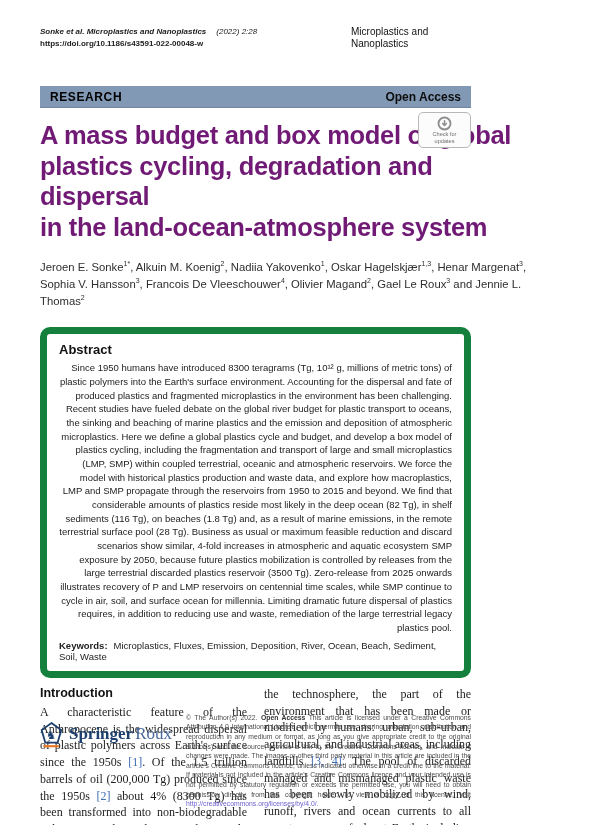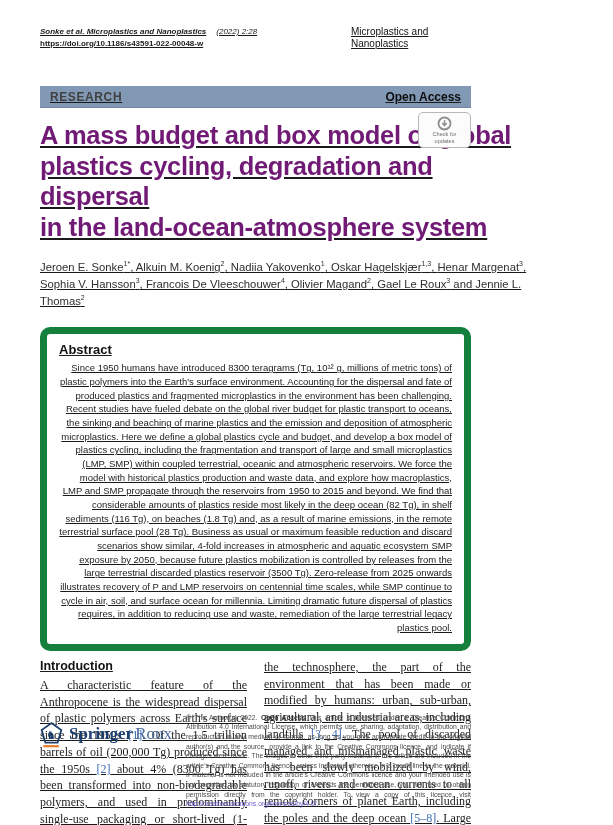--- a/index.html
+++ b/index.html
@@ -1,30 +1,30 @@
 <!DOCTYPE html>
 <html lang="en"><head>
 <meta charset="utf-8">
 <style>
   html,body{margin:0;padding:0;background:#ffffff;}
   body{width:613px;height:825px;overflow:hidden;font-family:"Liberation Sans",sans-serif;color:#1a1a1a;position:relative;}
-  .page{position:relative;width:511px;height:825px;box-sizing:border-box;padding:26px 40px 28px 40px;text-decoration:underline;}
+  .page{position:relative;width:511px;height:825px;box-sizing:border-box;padding:26px 40px 28px 40px;}
 
   
   .hdr{display:flex;justify-content:space-between;align-items:flex-start;min-height:34px;}
   .cite{font-size:8px;line-height:1.45;color:#222;}
   .cite .it{font-style:italic;font-weight:bold;}
   .cite .issue{font-style:italic;font-weight:normal;margin-left:10px;}
   .cite .doi{font-weight:bold;color:#222;text-decoration:none;}
   .jname{font-size:10px;line-height:1.22;color:#111;text-align:left;width:120px;}
 
   
   .banner{margin-top:26px;height:22px;background:#8299b5;border-bottom:1px solid #73849c;
           display:flex;justify-content:space-between;align-items:center;padding:0 10px;box-sizing:border-box;}
-  .banner .lbl{font-size:12px;font-weight:bold;letter-spacing:.6px;color:#404040;}
+  .banner .lbl{font-size:12px;font-weight:bold;letter-spacing:.6px;color:#000000;}
   .banner .oa{font-size:12px;font-weight:bold;color:#0d0d0d;}
 
   
   .badge{position:absolute;top:112px;right:40px;width:47px;border:1px solid #b8b8b8;border-radius:5px;
          background:#fcfcfc;display:flex;flex-direction:column;align-items:center;padding:3px 2px 2px 2px;cursor:pointer;}
   .badge .btxt{font-size:5.6px;color:#6d6d6d;line-height:1.25;text-align:center;}
 
   
   .title{margin-top:12px;font-size:25.5px;font-weight:bold;line-height:1.2;letter-spacing:-.3px;color:#701a75;width:480px;}
   .authors{margin-top:9px;font-size:11.3px;line-height:1.5;color:#2e2e2e;width:520px;}
@@ -98,20 +98,23 @@
   </h1>
 
   <div class="authors">
     <span><span>Jeroen E. Sonke</span><sup>1*</sup><span>, </span></span><span><span>Alkuin M. Koenig</span><sup>2</sup><span>, </span></span><span><span>Nadiia Yakovenko</span><sup>1</sup><span>, </span></span><span><span>Oskar Hagelskjær</span><sup>1,3</sup><span>, </span></span><span><span>Henar Margenat</span><sup>3</sup><span>,</span></span><br>
     <span><span>Sophia V. Hansson</span><sup>3</sup><span>, </span></span><span><span>Francois De Vleeschouwer</span><sup>4</sup><span>, </span></span><span><span>Olivier Magand</span><sup>2</sup><span>, </span></span><span><span>Gael Le Roux</span><sup>3</sup><span> and </span></span><span><span>Jennie L. Thomas</span><sup>2</sup><span></span></span>
   </div>
 
   <div class="absbox">
     <h2>Abstract</h2>
     <div class="abstext">Since 1950 humans have introduced 8300 teragrams (Tg, 10¹² g, millions of metric tons) of plastic polymers into the Earth's surface environment. Accounting for the dispersal and fate of produced plastics and fragmented microplastics in the environment has been challenging. Recent studies have fueled debate on the global river budget for plastic transport to oceans, the sinking and beaching of marine plastics and the emission and deposition of atmospheric microplastics. Here we define a global plastics cycle and budget, and develop a box model of plastics cycling, including the fragmentation and transport of large and small microplastics (LMP, SMP) within coupled terrestrial, oceanic and atmospheric reservoirs. We force the model with historical plastics production and waste data, and explore how macroplastics, LMP and SMP propagate through the reservoirs from 1950 to 2015 and beyond. We find that considerable amounts of plastics reside most likely in the deep ocean (82 Tg), in shelf sediments (116 Tg), on beaches (1.8 Tg) and, as a result of marine emissions, in the remote terrestrial surface pool (28 Tg). Business as usual or maximum feasible reduction and discard scenarios show similar, 4-fold increases in atmospheric and aquatic ecosystem SMP exposure by 2050, because future plastics mobilization is controlled by releases from the large terrestrial discarded plastics reservoir (3500 Tg). Zero-release from 2025 onwards illustrates recovery of P and LMP reservoirs on centennial time scales, while SMP continue to cycle in air, soil, and surface ocean for millennia. Limiting dramatic future dispersal of plastics requires, in addition to reducing use and waste, remediation of the large terrestrial legacy plastics pool.</div>
+    <div class="kwline">
+      <b>Keywords:</b><span>Microplastics, Fluxes, Emission, Deposition, River, Ocean, Beach, Sediment, Soil, Waste</span>
+    </div>
   </div>
 
   <div class="cols">
     <div class="col">
       <h3>Introduction</h3>
       <div class="body-serif">A characteristic feature of the Anthropocene is the widespread dispersal of plastic polymers across Earth's surface since the 1950s <span class="ref">[1]</span>. Of the 1.5 trillion barrels of oil (200,000 Tg) produced since the 1950s <span class="ref">[2]</span> about 4% (8300 Tg) has been transformed into non-biodegradable polymers, and used in predominantly single-use packaging or short-lived (1-25y) technological applications <span class="ref">[3]</span>. Produced plastics have been abundantly (60%) discarded into</div>
 
       <div class="fnblock">
         <div class="fn-corr">
           <span>*Correspondence:</span>

